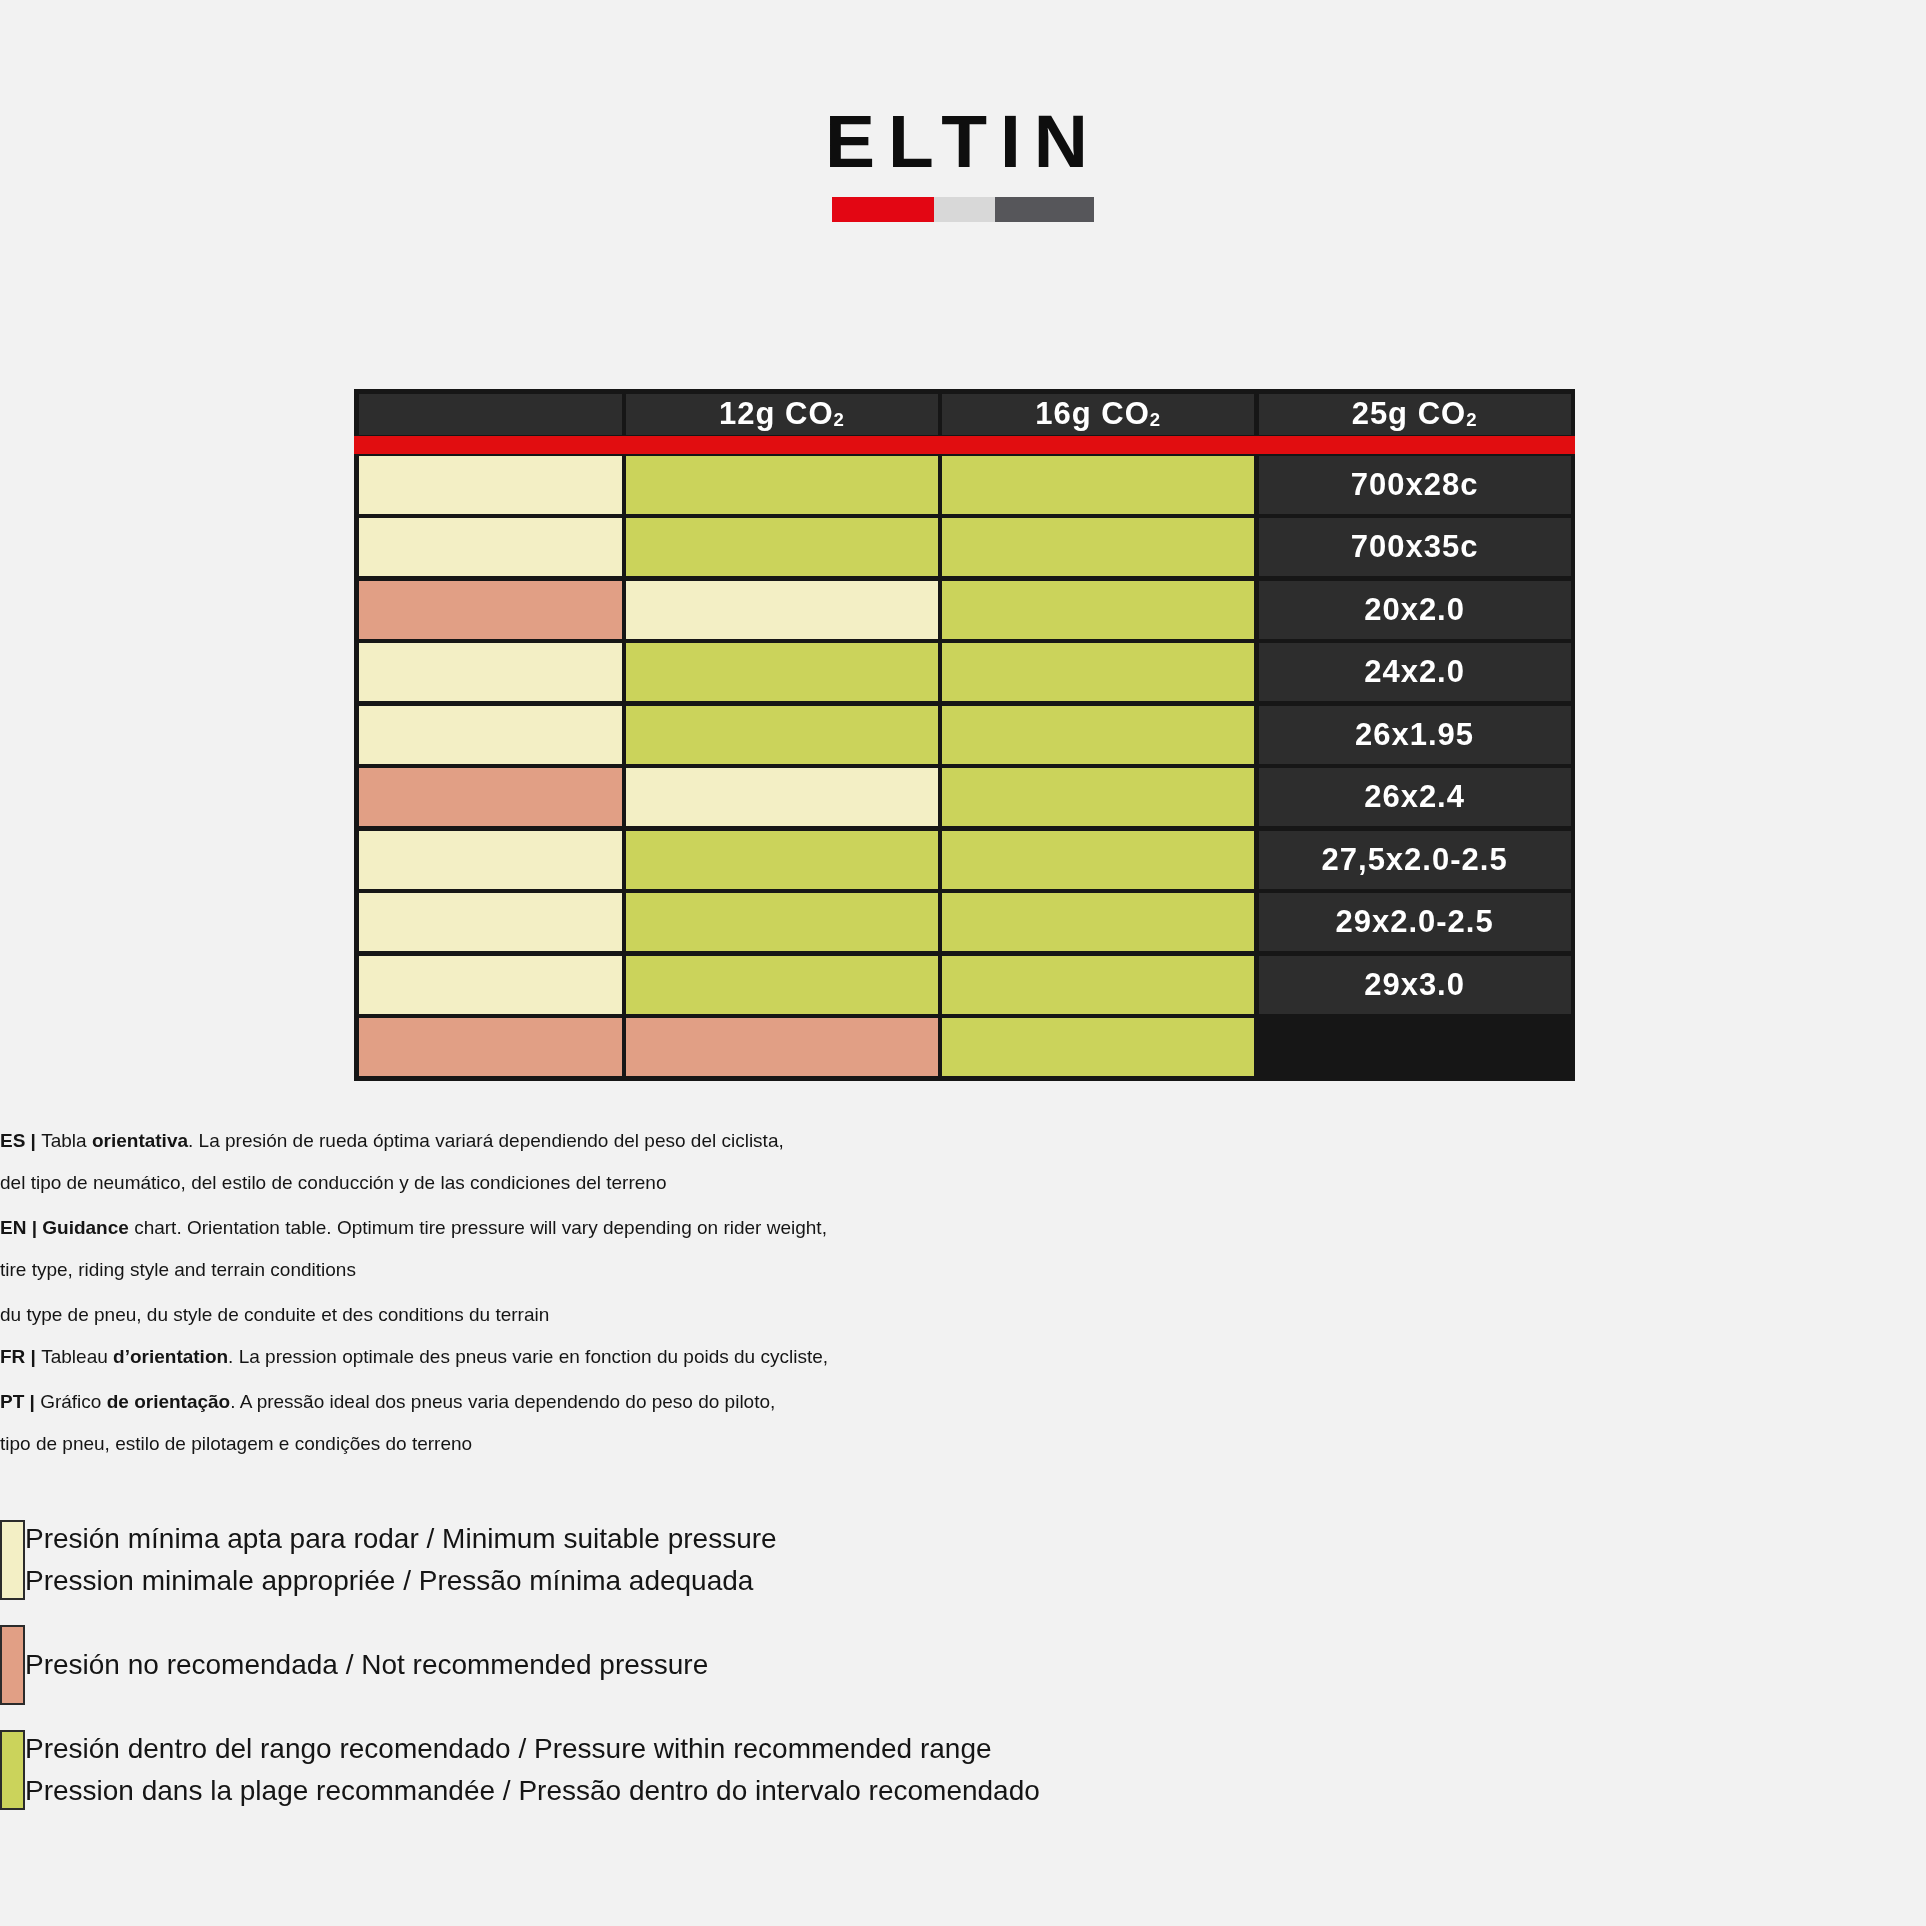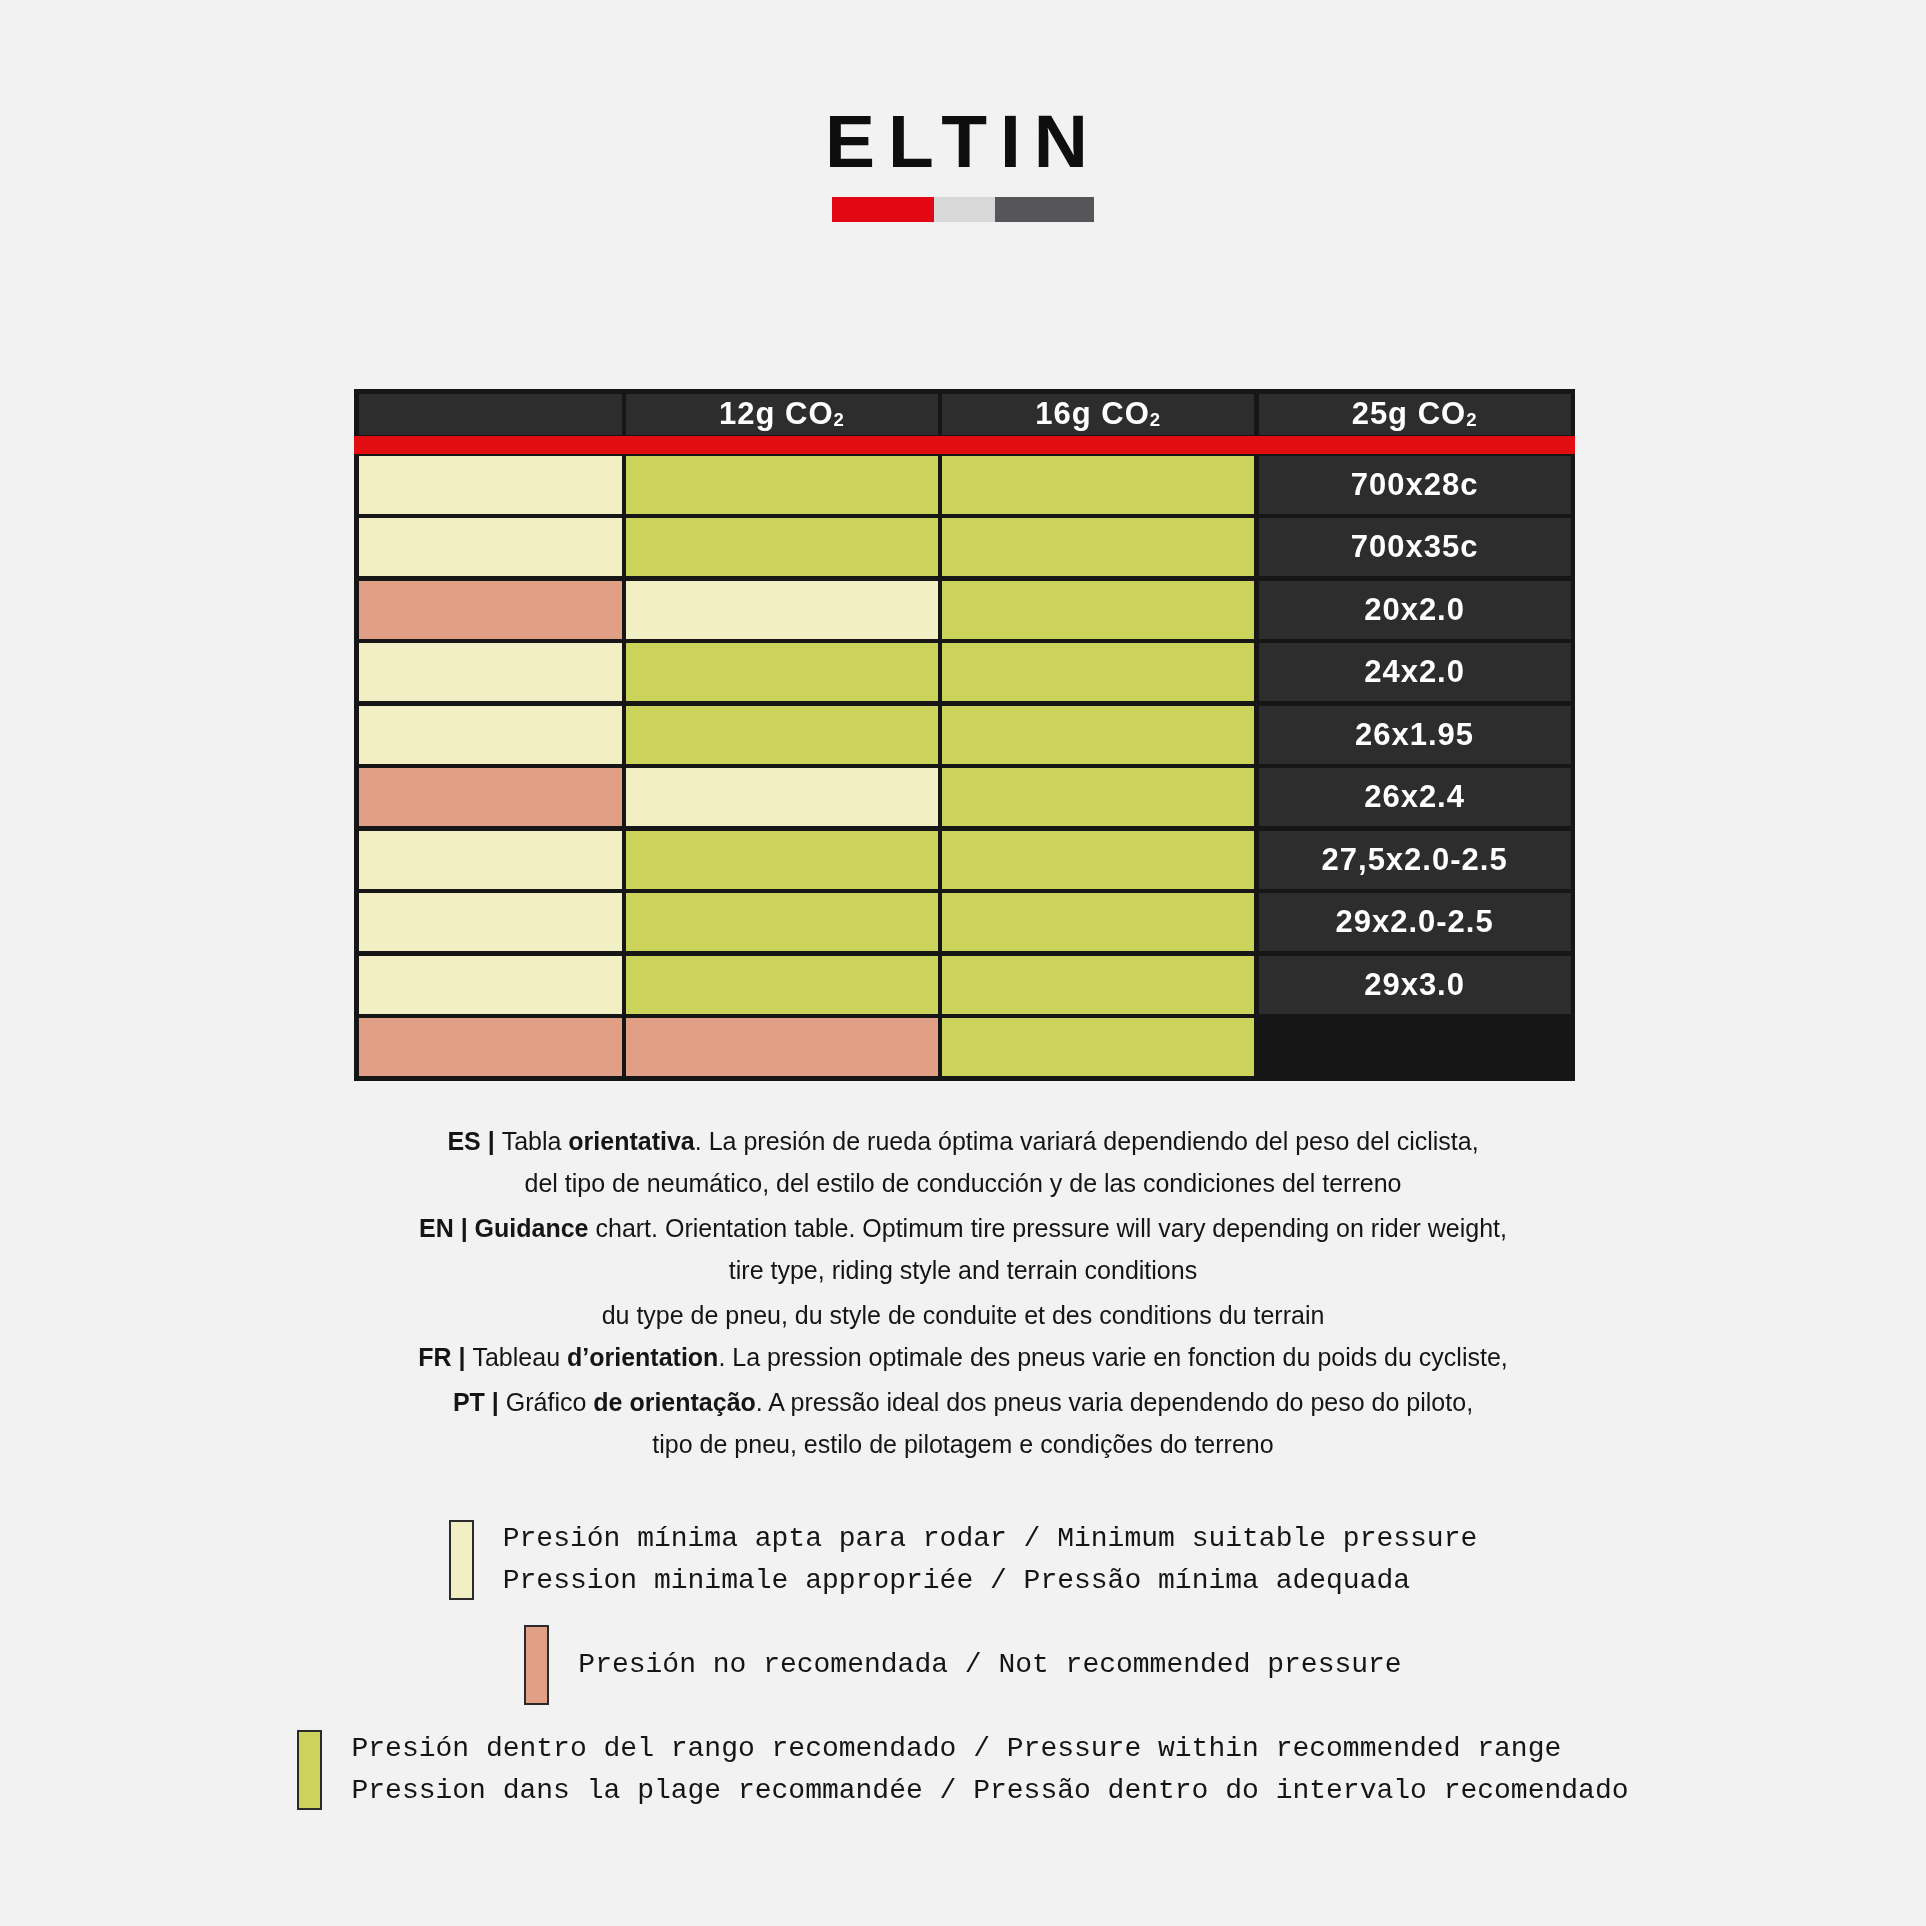--- a/index.html
+++ b/index.html
@@ -20,28 +20,28 @@
          grid-template-rows:41px 12px repeat(10, 58px); gap:4.5px; }
   .hd { background:#2d2d2d; color:#ffffff; display:flex; align-items:center; justify-content:center;
         font-size:31px; font-weight:bold; letter-spacing:1px; }
   .hd sub { font-size:0.6em; align-self:flex-end; margin-bottom:4px; }
   .red-row { grid-column:1 / -1; margin:-3px -4.5px; }
   .lbl { background:#2d2d2d; color:#ffffff; display:flex; align-items:center; justify-content:center;
          font-size:31px; font-weight:bold; letter-spacing:1px; }
   .cell { width:100%; height:100%; }
 
   
-  .notes { position:absolute; top:1120px; left:0; right:0; text-align:center;
-           font-size:25px; line-height:42px; color:#151515; }
+  .notes { position:absolute; top:1120px; left:0; right:0; text-align:left;
+           font-size:19px; line-height:42px; color:#151515; }
   .note { margin-bottom:3px; }
   .note .b { font-weight:bold; }
 
   
   .legend { position:absolute; top:1518px; left:0; right:0; }
-  .legend-row { display:flex; align-items:center; justify-content:center; gap:29px; margin-bottom:23px;font-family:Liberation Mono, monospace; }
+  .legend-row { display:flex; align-items:center; justify-content:flex-start; margin-bottom:23px; }
   .swatch { width:25px; height:80px; border:2.5px solid #2b2b2b; flex:0 0 auto; }
   .legend-text { font-size:28px; line-height:42px; color:#151515; text-align:left; }
 </style>
 </head>
 <body>
 
 <div class="page">
 
   <div class="logo">
     <div class="logo-text">ELTIN</div>

